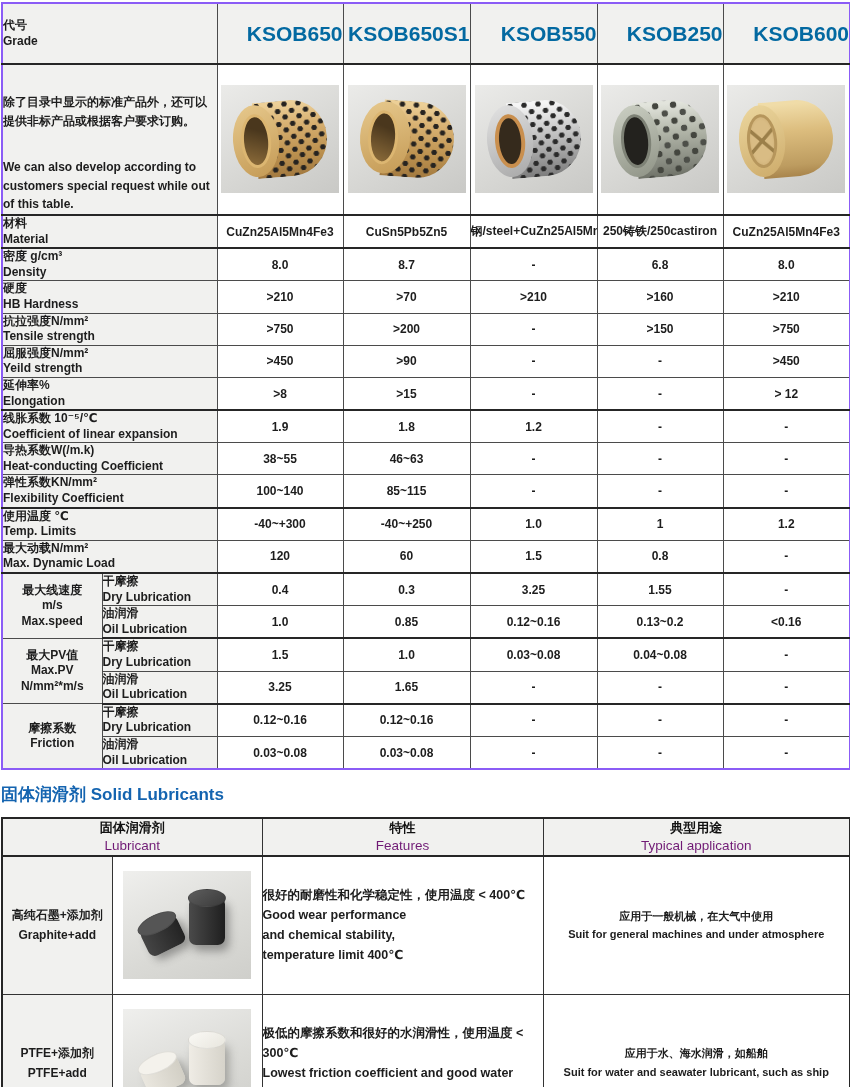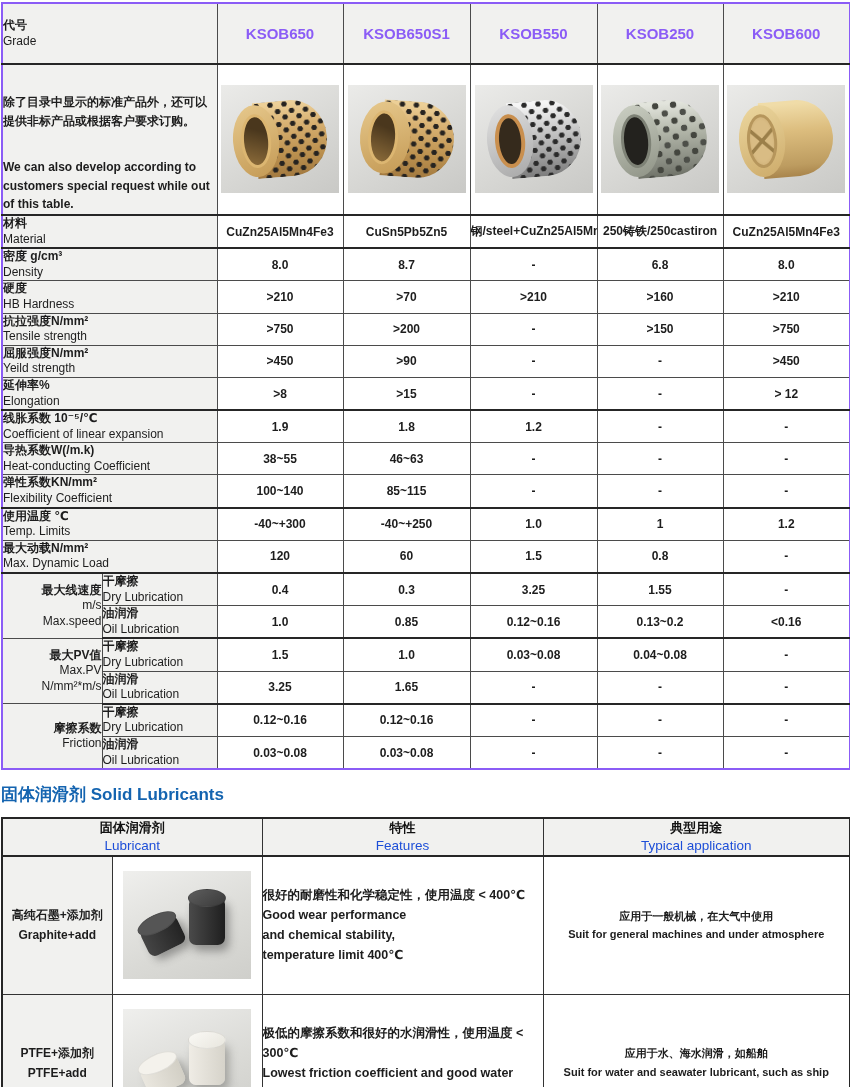--- a/index.html
+++ b/index.html
@@ -9,26 +9,26 @@
   
   table{border-collapse:collapse;table-layout:fixed;}
   .t1{width:848px;margin:2px 0 0 1px;border:2px solid #8b5cf6;}
   .t1 td{border:1px solid #4b4b4b;overflow:hidden;padding:0;}
   .t1 tr{height:30px;}
   tr.r-head{height:61px;}
   tr.r-img{height:118px;}
   tr.r-mat{height:27px;}
   tr.thick>td{border-bottom:2px solid #262626;}
   .lz{font-size:12px;font-weight:bold;color:#1d1d1d;line-height:1.3;}
-  .le{font-size:12px;font-weight:normal;color:#1d1d1d;line-height:1.3;}
+  .le{font-size:12px;font-weight:bold;color:#1d1d1d;line-height:1.3;}
   .lbl,.slbl,.glbl,.gh,.desc{background:#f1f1ef;}
   .lbl{padding:2px 4px 2px 10px;text-align:left;vertical-align:middle;}
-  .glbl{padding:2px 4px 2px 10px;text-align:right;vertical-align:middle;}
+  .glbl{padding:2px 4px 2px 10px;text-align:center;vertical-align:middle;}
   .slbl{padding:2px 4px 2px 8px;text-align:left;vertical-align:middle;}
-  .gh{text-align:center;vertical-align:middle;font-size:15px;font-weight:bold;color:#8b5cf6;}
+  .gh{text-align:right;vertical-align:middle;font-size:21px;font-weight:bold;color:#0369a1;}
   .v{text-align:center;vertical-align:middle;font-weight:bold;font-size:12px;color:#1d1d1d;background:#fff;}
   .desc{padding:6px 8px;vertical-align:middle;}
   .desc .dz,.desc .de{font-size:12px;font-weight:bold;color:#1d1d1d;line-height:1.55;margin-top:28px;}
 
   
   .imgcell{background:#fff;text-align:center;vertical-align:middle;}
   .photo{width:118px;height:108px;margin:0 auto;display:flex;align-items:center;justify-content:center;
          background:linear-gradient(150deg,#ebebe9 0%,#d8d8d5 55%,#c9c9c6 100%);}
   .bush{position:relative;width:94px;height:76px;transform:rotate(-5deg);}
   .bush .bd{position:absolute;left:22px;top:0;width:72px;height:76px;border-radius:0 36px 36px 0/0 38px 38px 0;}
@@ -66,21 +66,21 @@
       border:3px solid #b6965c;}
 
   
   .sec-title{margin:13px 0 11px 1px;font-size:17px;font-weight:bold;color:#1464b0;}
 
   
   .t2{width:848px;margin-left:1px;border:2px solid #262626;}
   .t2 td{border:1px solid #333;overflow:hidden;padding:0;}
   .t2h td{background:#f1f1ef;text-align:center;vertical-align:middle;height:36px;}
   .t2h .hz{font-size:13px;font-weight:bold;color:#111;line-height:1.35;}
-  .t2h .he{font-size:13.5px;font-weight:normal;color:#1d4ed8;line-height:1.35;}
+  .t2h .he{font-size:13.5px;font-weight:normal;color:#701a75;line-height:1.35;}
   .t2 tr.lrow{height:138px;}
   .lname{background:#f1f1ef;text-align:center;vertical-align:middle;}
   .lname div{font-size:12px;font-weight:bold;color:#1d1d1d;line-height:1.7;}
   .limg{background:#fff;text-align:center;vertical-align:middle;}
   .lubphoto{position:relative;width:128px;height:108px;margin:0 auto;
             background:linear-gradient(155deg,#efefed,#dadad6 60%,#cfcfcb);overflow:hidden;}
   .plug{position:absolute;border-radius:7px;}
   .plug::before{content:"";position:absolute;left:-1px;top:-8px;width:100%;height:16px;border-radius:50%;border:1px solid rgba(0,0,0,0.08);}
   .g1{left:20px;top:50px;width:40px;height:30px;transform:rotate(-26deg);background:linear-gradient(90deg,#454545,#232323);box-shadow:4px 6px 9px rgba(60,60,60,.45);}
   .g1::before{background:#555;}

